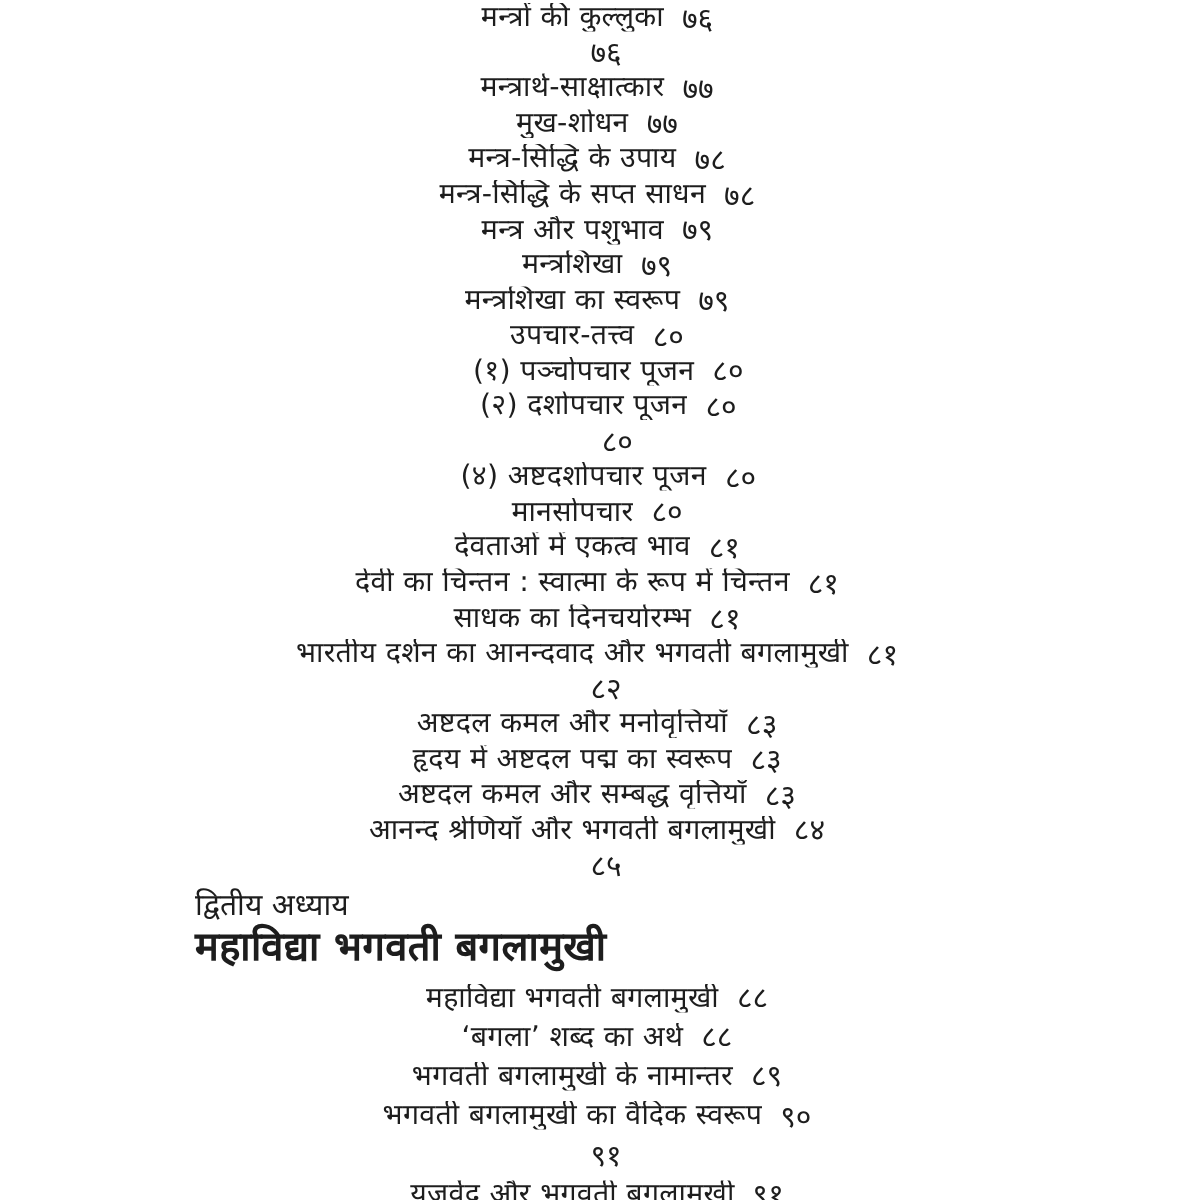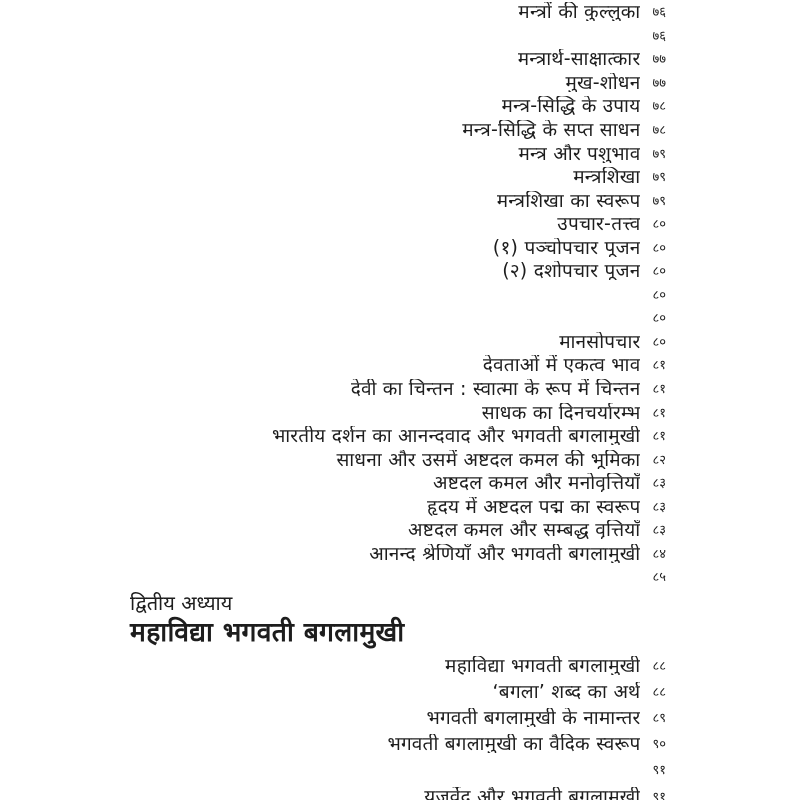--- a/index.html
+++ b/index.html
@@ -17,35 +17,35 @@
   }
   .toc-list {
     position: absolute;
     left: 130px;
     width: 536px;
   }
   .toc-top { top: 0px; }
   .toc-bottom { top: 652px; }
   .toc-row {
     display: flex;
-    justify-content: flex-end;
+    justify-content: center;
     align-items: center;
     font-size: 19px;
     line-height: 1;
     white-space: nowrap;
   }
   .toc-top .toc-row { height: 23.55px; }
   .toc-bottom .toc-row { height: 26.2px; }
   .toc-row.indent { padding-left: 15px; }
   .toc-title {
     overflow: hidden;
     letter-spacing: 0.2px;
   }
   .toc-page {
-    font-size: 13px;
+    font-size: 20px;
     padding-left: 12px;
   }
   .chapter-heading {
     position: absolute;
     left: 130px;
     top: 592px;
     width: 536px;
   }
   .chapter-kicker {
     font-size: 20px;
@@ -109,20 +109,21 @@
         <span class="toc-page">८०</span>
       </div>
       <div class="toc-row indent">
         <span class="toc-title">(२) दशोपचार पूजन</span>
         <span class="toc-page">८०</span>
       </div>
       <div class="toc-row indent">
         <span class="toc-page">८०</span>
       </div>
       <div class="toc-row indent">
+        <span class="toc-title">(४) अष्टदशोपचार पूजन</span>
         <span class="toc-page">८०</span>
       </div>
       <div class="toc-row">
         <span class="toc-title">मानसोपचार</span>
         <span class="toc-page">८०</span>
       </div>
       <div class="toc-row">
         <span class="toc-title">देवताओं में एकत्व भाव</span>
         <span class="toc-page">८१</span>
       </div>
@@ -132,21 +133,20 @@
       </div>
       <div class="toc-row">
         <span class="toc-title">साधक का दिनचर्यारम्भ</span>
         <span class="toc-page">८१</span>
       </div>
       <div class="toc-row">
         <span class="toc-title">भारतीय दर्शन का आनन्दवाद और भगवती बगलामुखी</span>
         <span class="toc-page">८१</span>
       </div>
       <div class="toc-row">
-        <span class="toc-title">साधना और उसमें अष्टदल कमल की भूमिका</span>
         <span class="toc-page">८२</span>
       </div>
       <div class="toc-row">
         <span class="toc-title">अष्टदल कमल और मनोवृत्तियाँ</span>
         <span class="toc-page">८३</span>
       </div>
       <div class="toc-row">
         <span class="toc-title">हृदय में अष्टदल पद्म का स्वरूप</span>
         <span class="toc-page">८३</span>
       </div>

